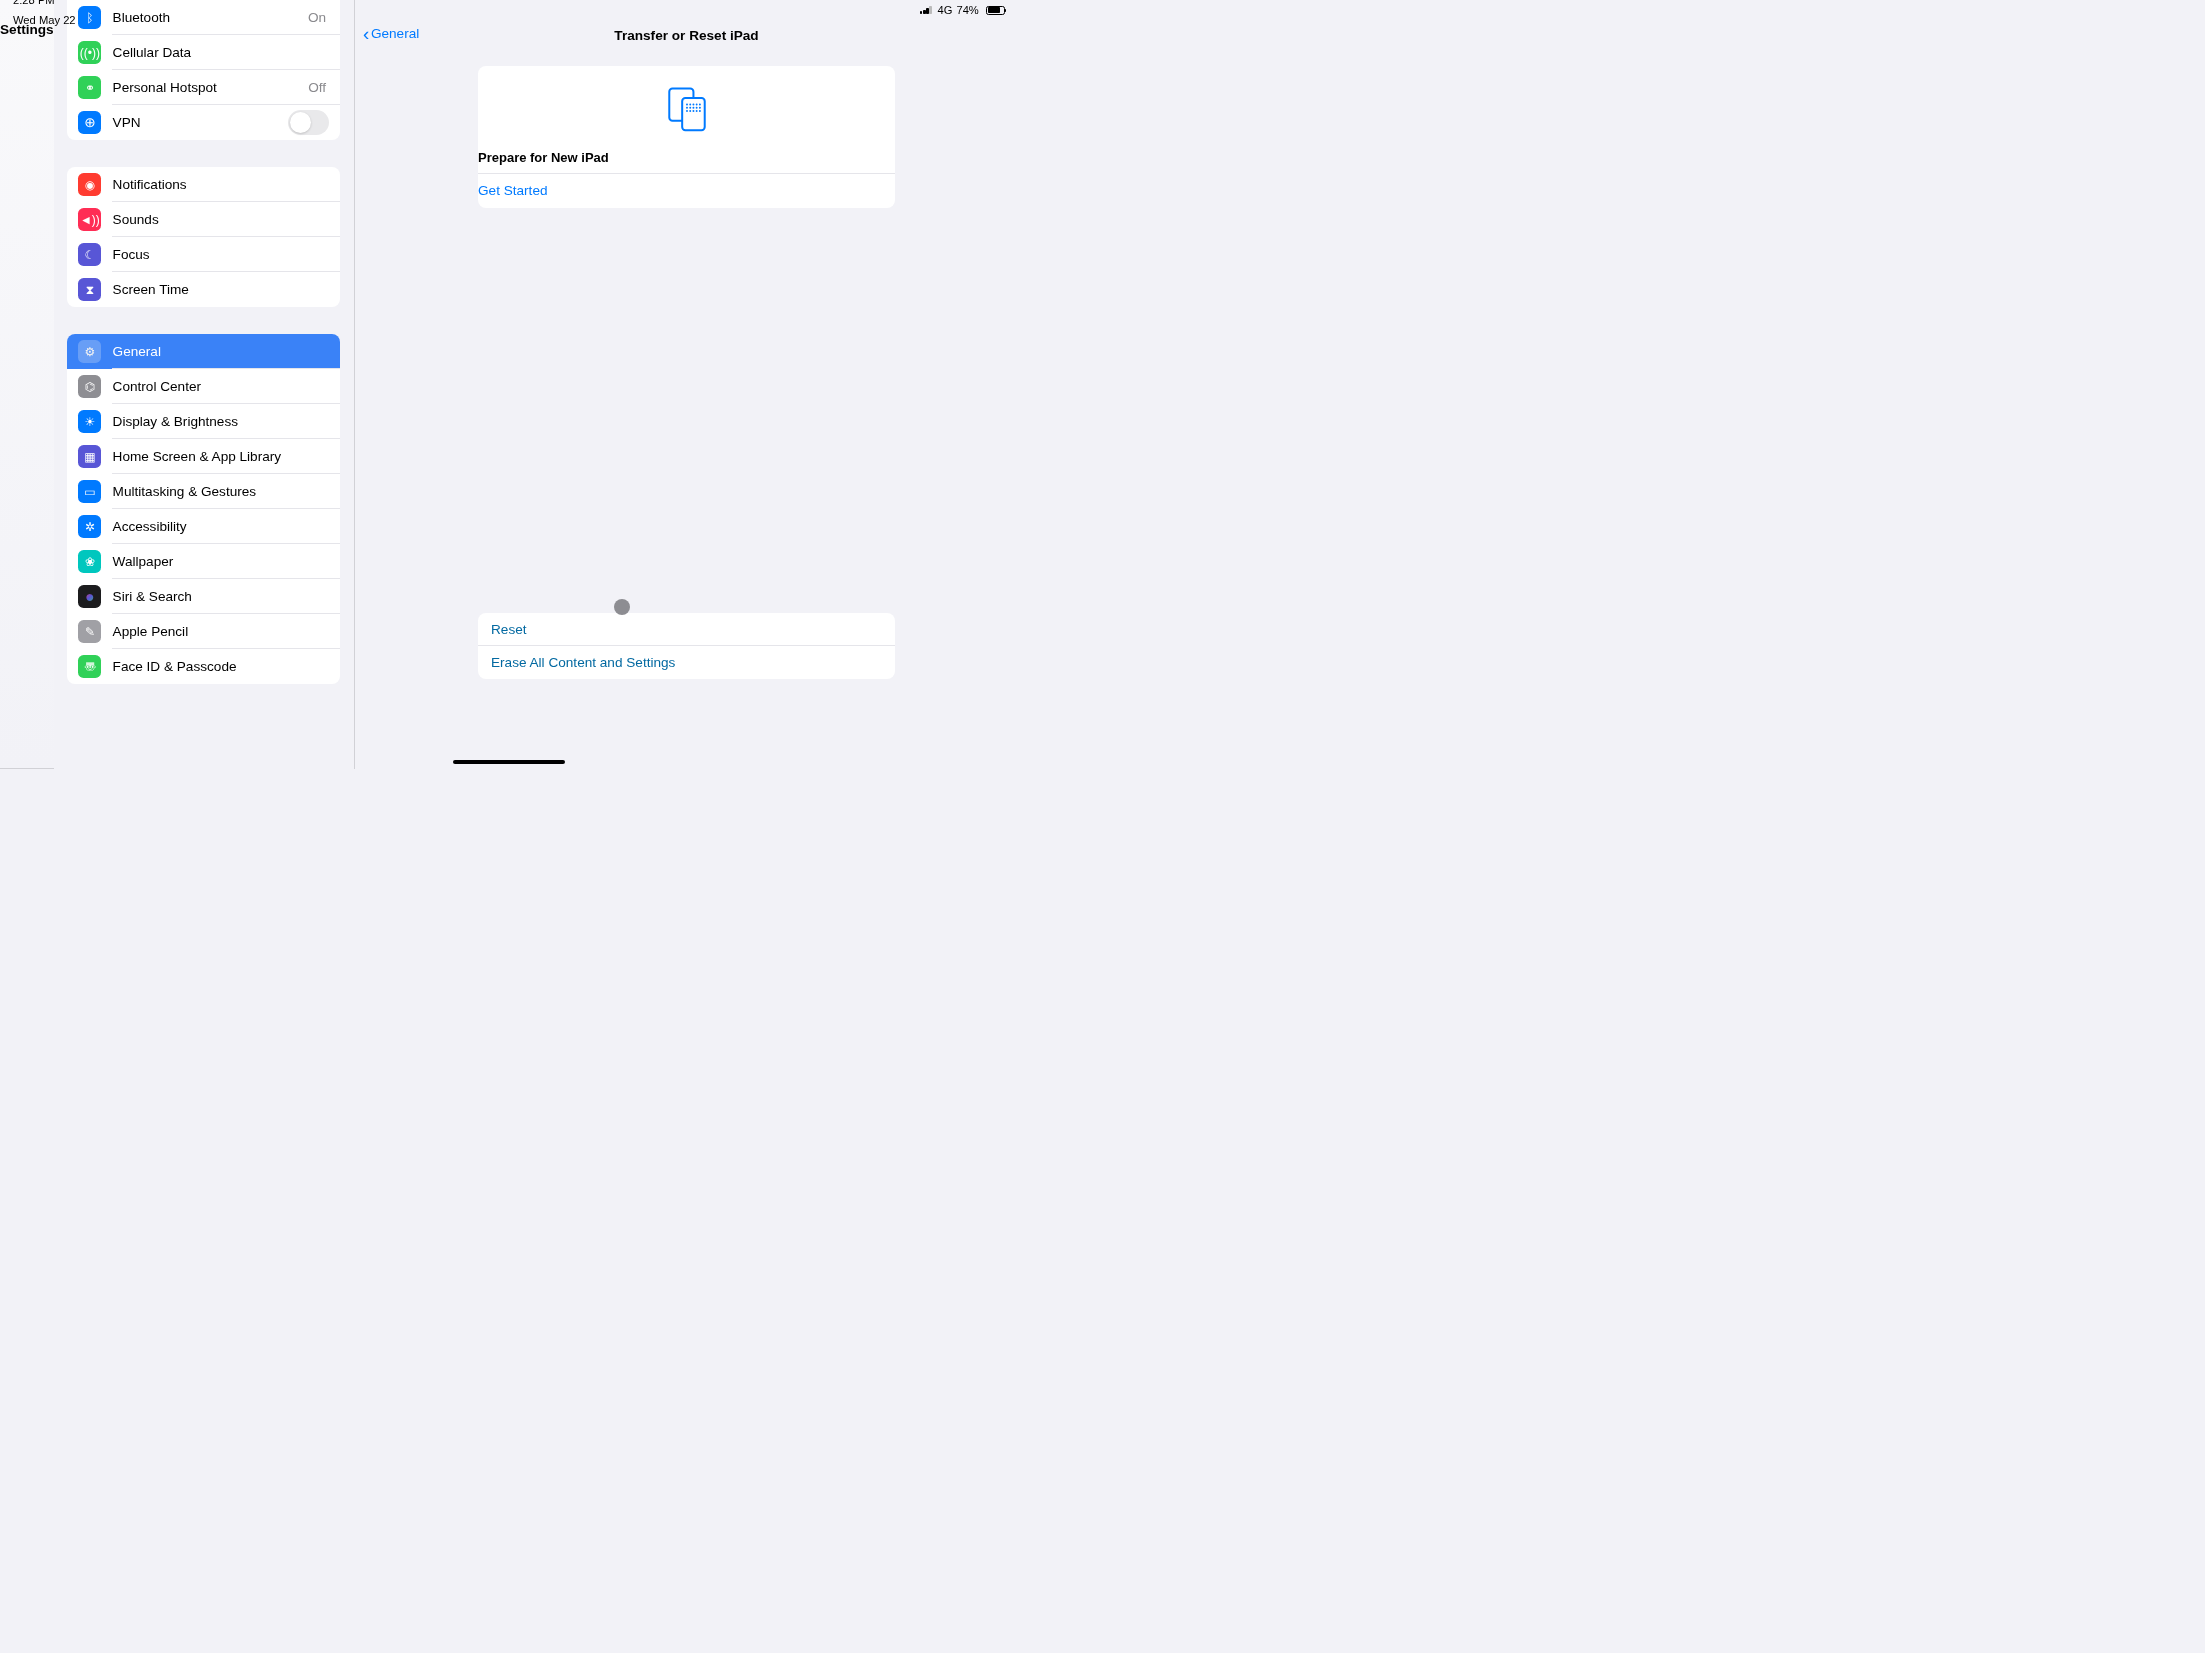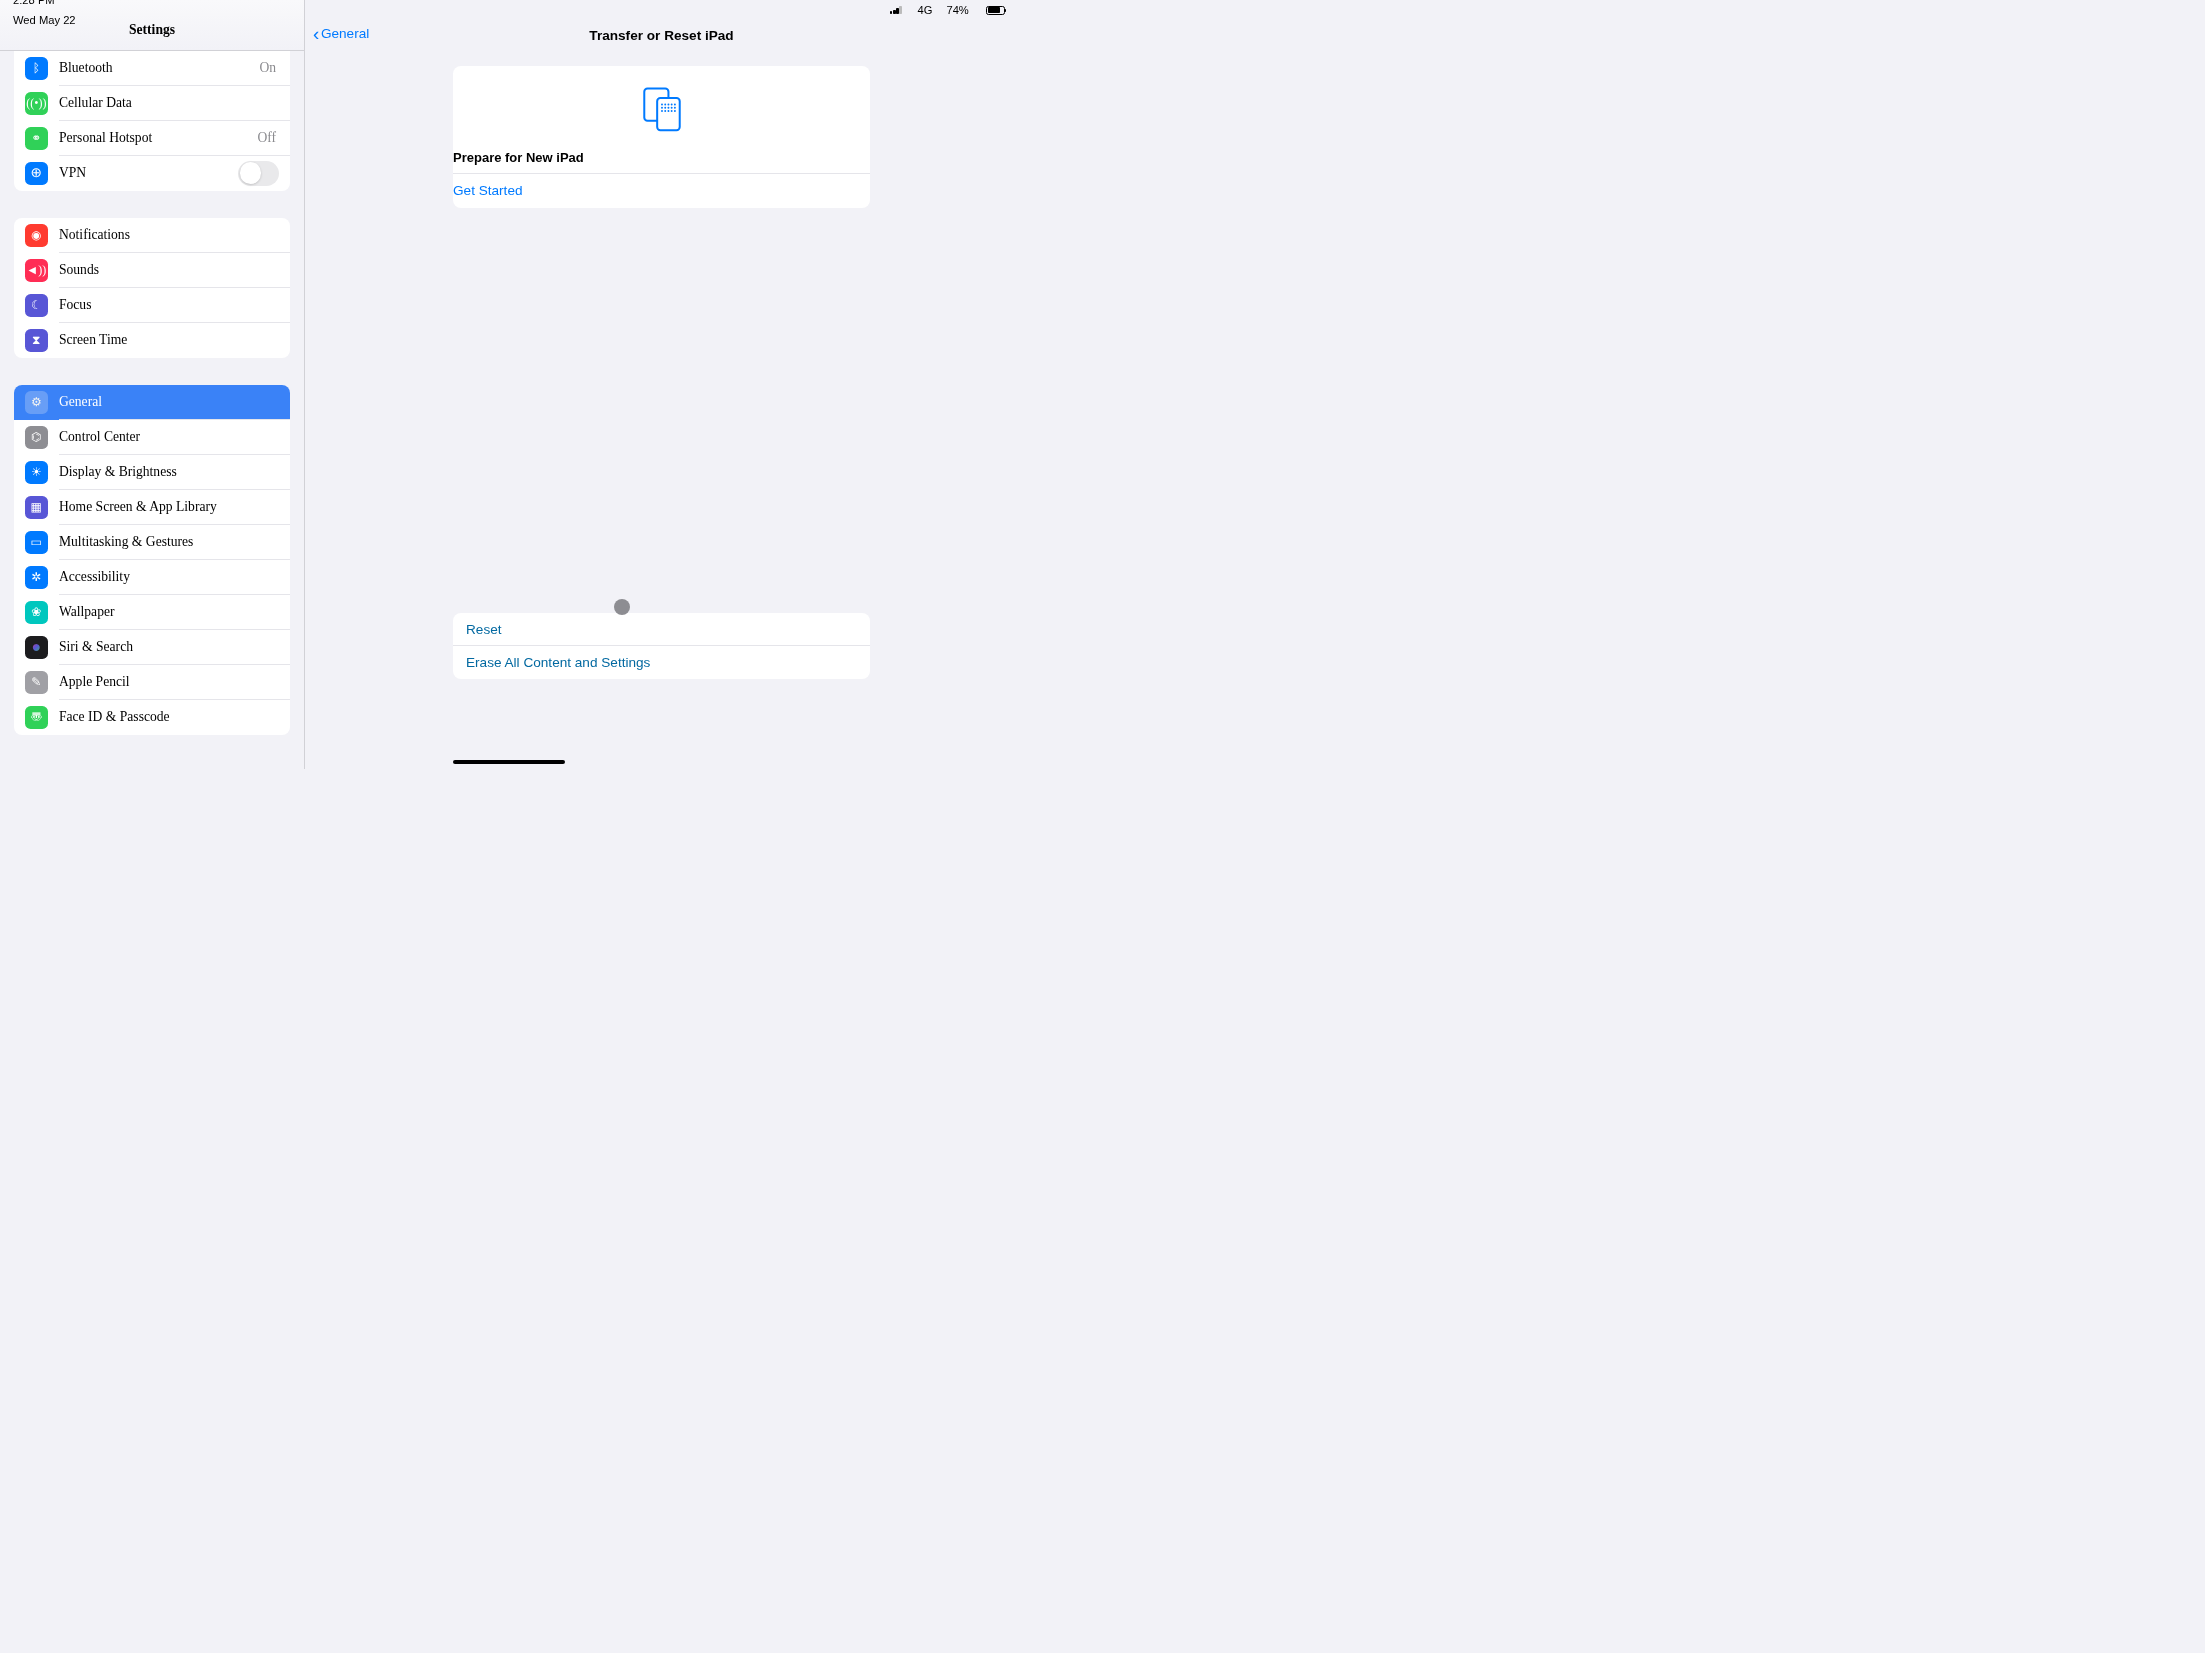--- a/index.html
+++ b/index.html
@@ -22,21 +22,21 @@
     height: 19px;
     display: flex;
     justify-content: space-between;
     align-items: center;
     padding: 1.6px 13px 0 13px;
     font-size: 11.2px;
     font-weight: 500;
     z-index: 10;
   }
   .status-left { display: flex; gap: 8px; flex-direction: column; }
-  .status-right { display: flex; align-items: center; gap: 14px; }
+  .status-right { display: flex; align-items: center; gap: 4px; }
   .signal-bars { display: inline-flex; align-items: flex-end; gap: 0.8px; margin-right: 1.6px;}
   .signal-bars span { width: 2.4px; background: #000; display: inline-block; border-radius: 0.8px;}
   .sb1{height:3.2px}.sb2{height:4.8px}.sb3{height:6.4px}.sb4{height:8px; background:#bbb !important;}
   .battery-icon {
     display: inline-block;
     width: 19px; height: 9.6px;
     border: 0.8px solid #000;
     border-radius: 2.4px;
     position: relative;
     margin-left: 3.2px;
@@ -48,27 +48,25 @@
   }
   .battery-fill { position:absolute; left:0.8px; top:0.8px; bottom:0.8px; width:72%; background:#000; border-radius:0.8px;}
 
   
   .app {
     position: absolute;
     top: 0; left: 0; right: 0; bottom: 0;
     display: flex;
   }
   .sidebar {
-    width: 305px;
+    width: 355px;
     border-right: 0.8px solid #d1d1d6;
     background: #f2f2f7;
     overflow: hidden;
     display: flex;
-    flex-direction: column;
-    font-family: Liberation Serif, serif;
   }
   .detail {
     flex: 1;
     background: #f2f2f7;
     display: flex;
     flex-direction: column;
   }
 
   
   .sidebar-header {

